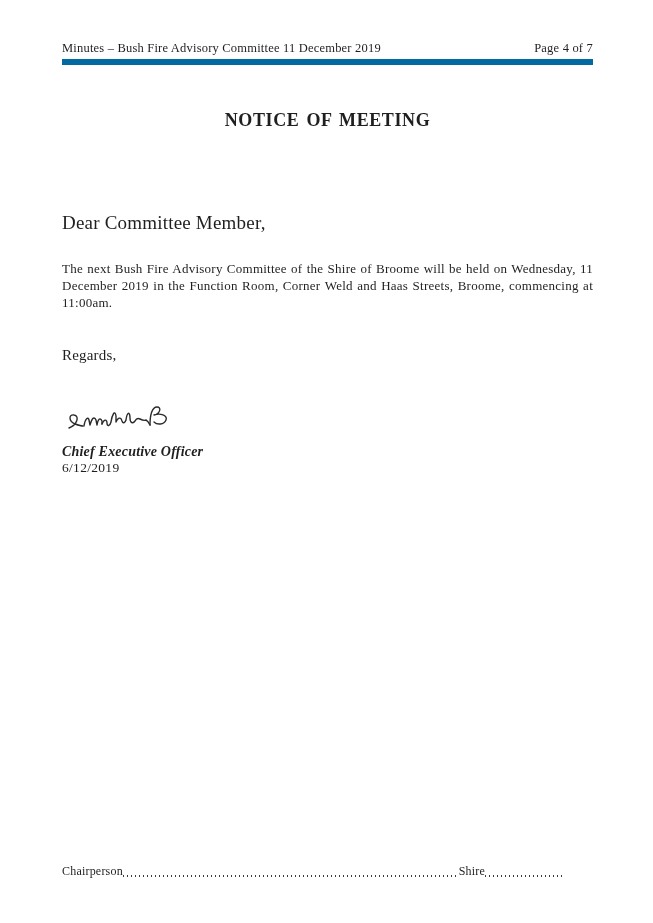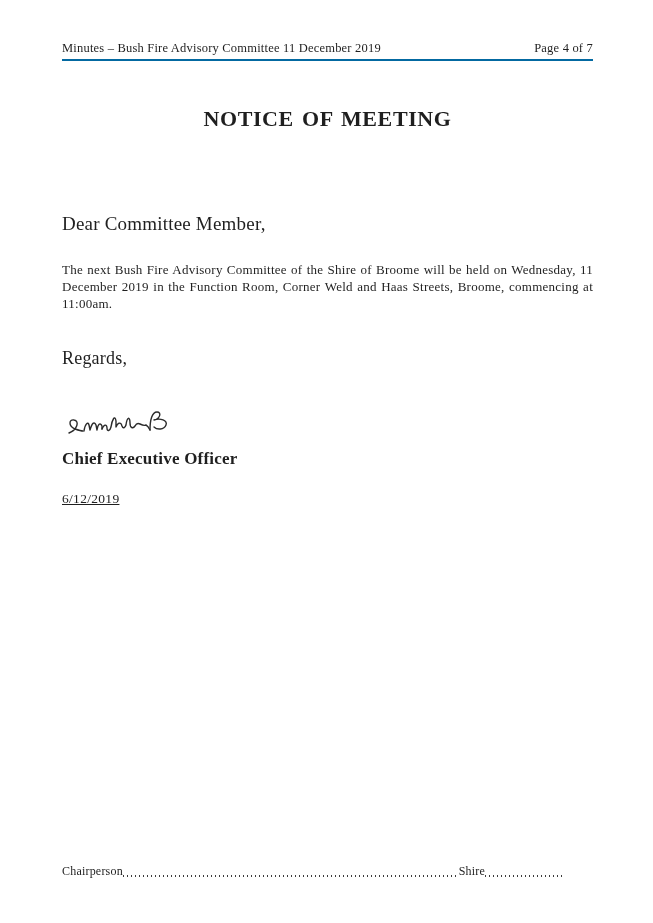--- a/index.html
+++ b/index.html
@@ -23,74 +23,73 @@
     top: 0;
     width: 531px;
   }
   
   .doc-header {
     display: flex;
     justify-content: space-between;
     align-items: flex-end;
     padding-top: 41px;
     padding-bottom: 3px;
-    border-bottom: 2px solid #0369a1;
+    border-bottom: 6px solid #0369a1;
     font-size: 12.5px;
     letter-spacing: 0.2px;
   }
   
   .doc-title {
     margin-top: 45px;
     text-align: center;
     font-weight: bold;
-    font-size: 22px;
+    font-size: 18px;
     letter-spacing: 0.6px;
     word-spacing: 2px;
   }
   
   .salutation {
     margin-top: 81px;
     font-size: 19px;
     letter-spacing: 0.2px;
   }
   .body-paragraph {
     margin-top: 26px;
     font-size: 13px;
     line-height: 17px;
     text-align: justify;
     letter-spacing: 0.25px;
   }
   .closing {
     margin-top: 36px;
-    font-size: 18px;
+    font-size: 15px;
     letter-spacing: 0.2px;
   }
   .signature-block {
     margin-top: 39px;
   }
   .signature-svg {
     display: block;
     margin-left: 2px;
   }
   .sig-name {
     font-size: 13.5px;
     letter-spacing: 0.4px;
     margin-top: 1px;
   }
   .sig-role {
-    font-size: 17px;
+    font-size: 14px;
     font-weight: bold;
     letter-spacing: 0.2px;
     margin-top: 1px;
+    font-style: italic;
   }
   .sig-date {
     font-size: 13.5px;
-    margin-top: 22px;
     letter-spacing: 0.3px;
-    text-decoration: underline;
   }
   
   .doc-footer {
     position: absolute;
     left: 62px;
     top: 864px;
     width: 501px;
     display: flex;
     align-items: flex-end;
     font-size: 12px;

